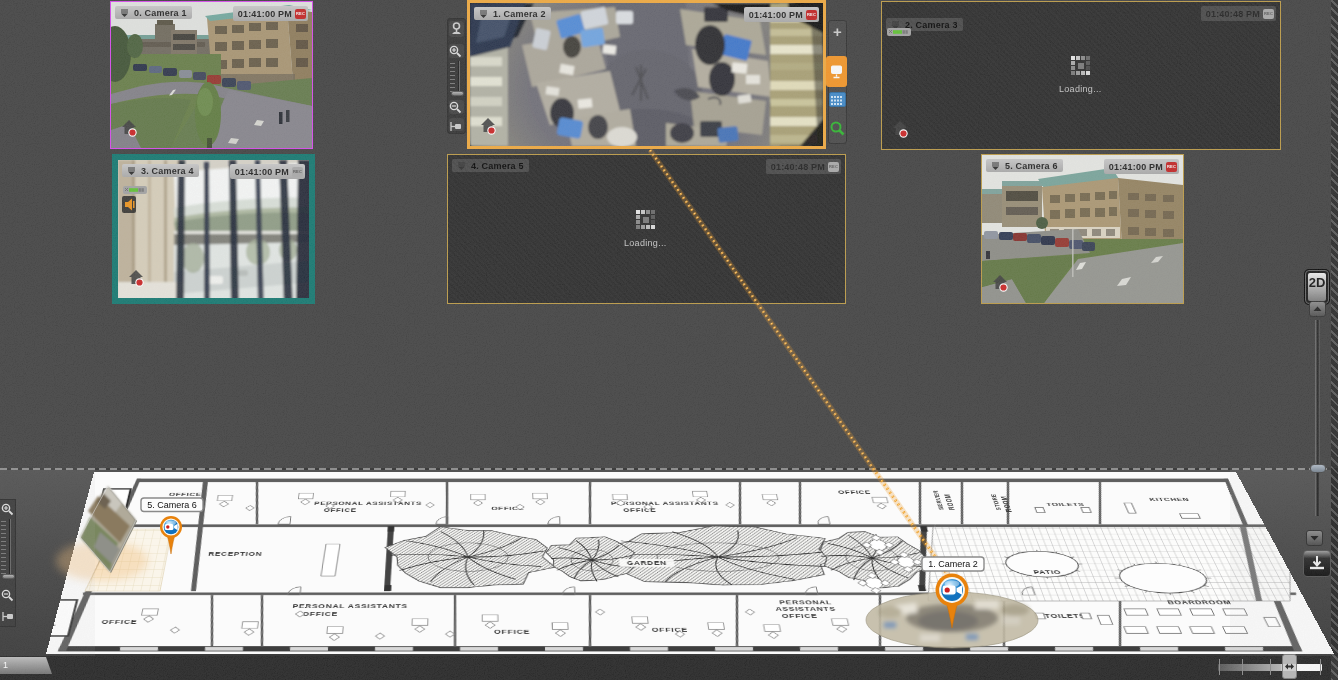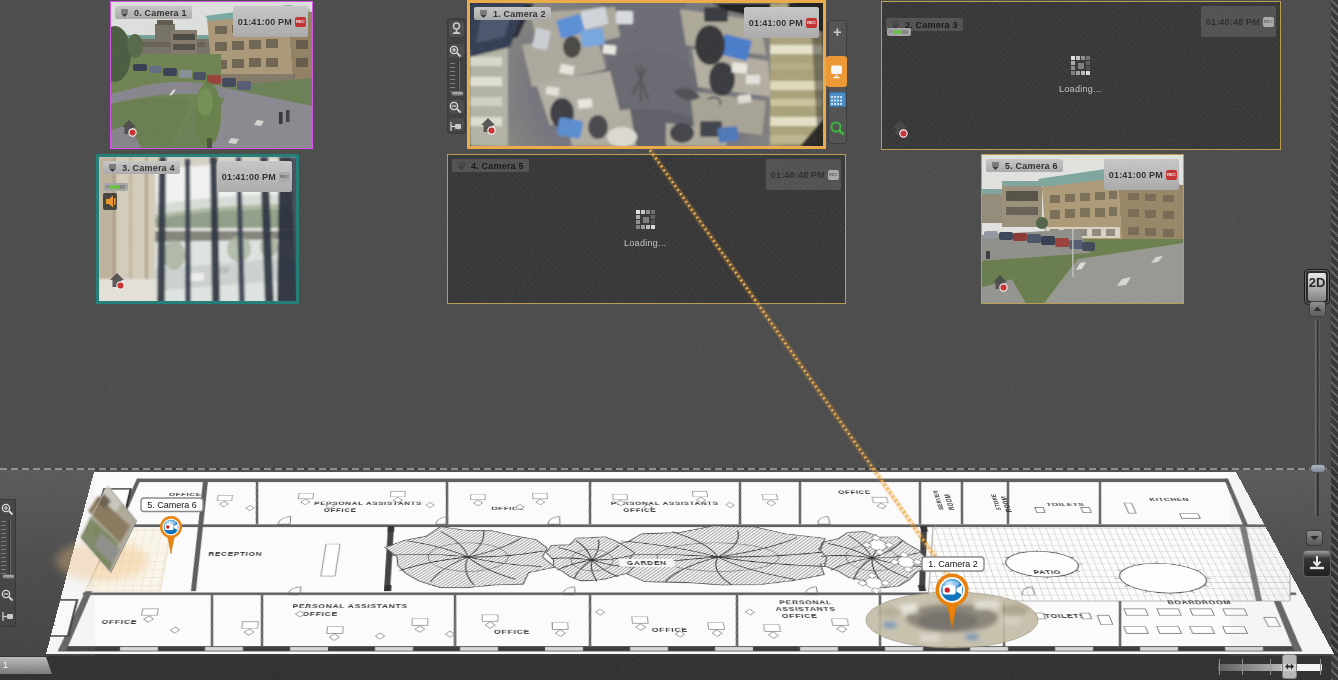--- a/index.html
+++ b/index.html
@@ -1,21 +1,21 @@
 <!DOCTYPE html>
 <html><head><meta charset="utf-8"><style>
 *{margin:0;padding:0;box-sizing:border-box}
 html,body{width:1338px;height:680px;overflow:hidden;background:#3e3e3e;font-family:"Liberation Sans",sans-serif}
 #stage{position:relative;width:1338px;height:680px;overflow:hidden}
 .tile{position:absolute;overflow:hidden}
 .tbar{position:absolute;height:13px;border-radius:2px;display:flex;align-items:center;padding:0 5px;font-size:9px;font-weight:bold;color:#1c1c1c;letter-spacing:0.2px;white-space:nowrap}
 .light{background:linear-gradient(#c9c9c9,#a9a9a9)}
 .dark2{background:rgba(255,255,255,0.14);color:#000}
 .ddg{display:inline-block;margin-right:5px;width:9px}
-.ts{position:absolute;height:31px;border-radius:2px;display:flex;align-items:center;padding:0 2px 0 5px;font-size:9px;font-weight:bold;color:#1c1c1c;letter-spacing:0.2px}
+.ts{position:absolute;height:15px;border-radius:2px;display:flex;align-items:center;padding:0 2px 0 5px;font-size:9px;font-weight:bold;color:#1c1c1c;letter-spacing:0.2px}
 .rec{display:inline-block;width:11px;height:10px;border-radius:2px;margin-left:3px;font-size:4px;font-weight:bold;color:#fff;text-align:center;line-height:10px}
 .recr{background:#c42020}.recg{background:#a9a9a9;color:#555}
 .loadtxt{position:absolute;color:#c6c6c6;font-size:9px;letter-spacing:0.3px}
 </style></head><body>
 <div id="stage">
 <div style="position:absolute;left:0;top:470px;width:1338px;height:186px;
 background:
  radial-gradient(ellipse 620px 330px at 1338px 700px, rgba(255,255,255,0.62), rgba(255,255,255,0) 70%),
  radial-gradient(ellipse 420px 220px at 0px 690px, rgba(0,0,0,0.30), rgba(0,0,0,0) 70%),
  linear-gradient(#535353, #464646 45%, #3a3a3a)"></div>
@@ -229,21 +229,21 @@
           <rect x="6" y="2.2" width="9" height="3.6" fill="#5cc22e"></rect>
           <rect x="15.5" y="2.2" width="2.4" height="3.6" fill="#777"></rect>
           <rect x="18.4" y="2.2" width="2.4" height="3.6" fill="#777"></rect>
         </svg></div>
       <div style="position:absolute;left:6px;bottom:4px"><svg width="24" height="23" viewBox="0 0 24 23">
           <path d="M12 3 L19 10 L16.5 10 L16.5 17 L7.5 17 L7.5 10 L5 10 Z" fill="#3b3b3b" opacity="0.9"></path>
           <circle cx="15.5" cy="15.5" r="4.2" fill="#fff"></circle>
           <circle cx="15.5" cy="15.5" r="3.1" fill="#cc2020"></circle>
         </svg></div>
     </div>
-    <div class="tile" style="left:96px;top:154px;width:203px;height:150px;border:3px solid #0f766e;background:#bef264"><svg width="201" height="148" viewBox="0 0 201 148">
+    <div class="tile" style="left:112px;top:154px;width:203px;height:150px;border:6px solid #0f766e;background:#bef264"><svg width="201" height="148" viewBox="0 0 201 148">
 <defs>
           <filter id="b4" x="-20%" y="-20%" width="140%" height="140%">
             <feGaussianBlur stdDeviation="1"></feGaussianBlur>
           </filter>
         </defs>
 <rect width="201" height="148" fill="#d8d4c9"></rect>
 <g filter="url(#b4)">
 <rect x="0" y="0" width="62" height="148" fill="#d8cfba"></rect>
 <rect x="0" y="0" width="14" height="148" fill="#bfb29a"></rect>
 <rect x="14" y="0" width="3" height="148" fill="#a89a80"></rect>

